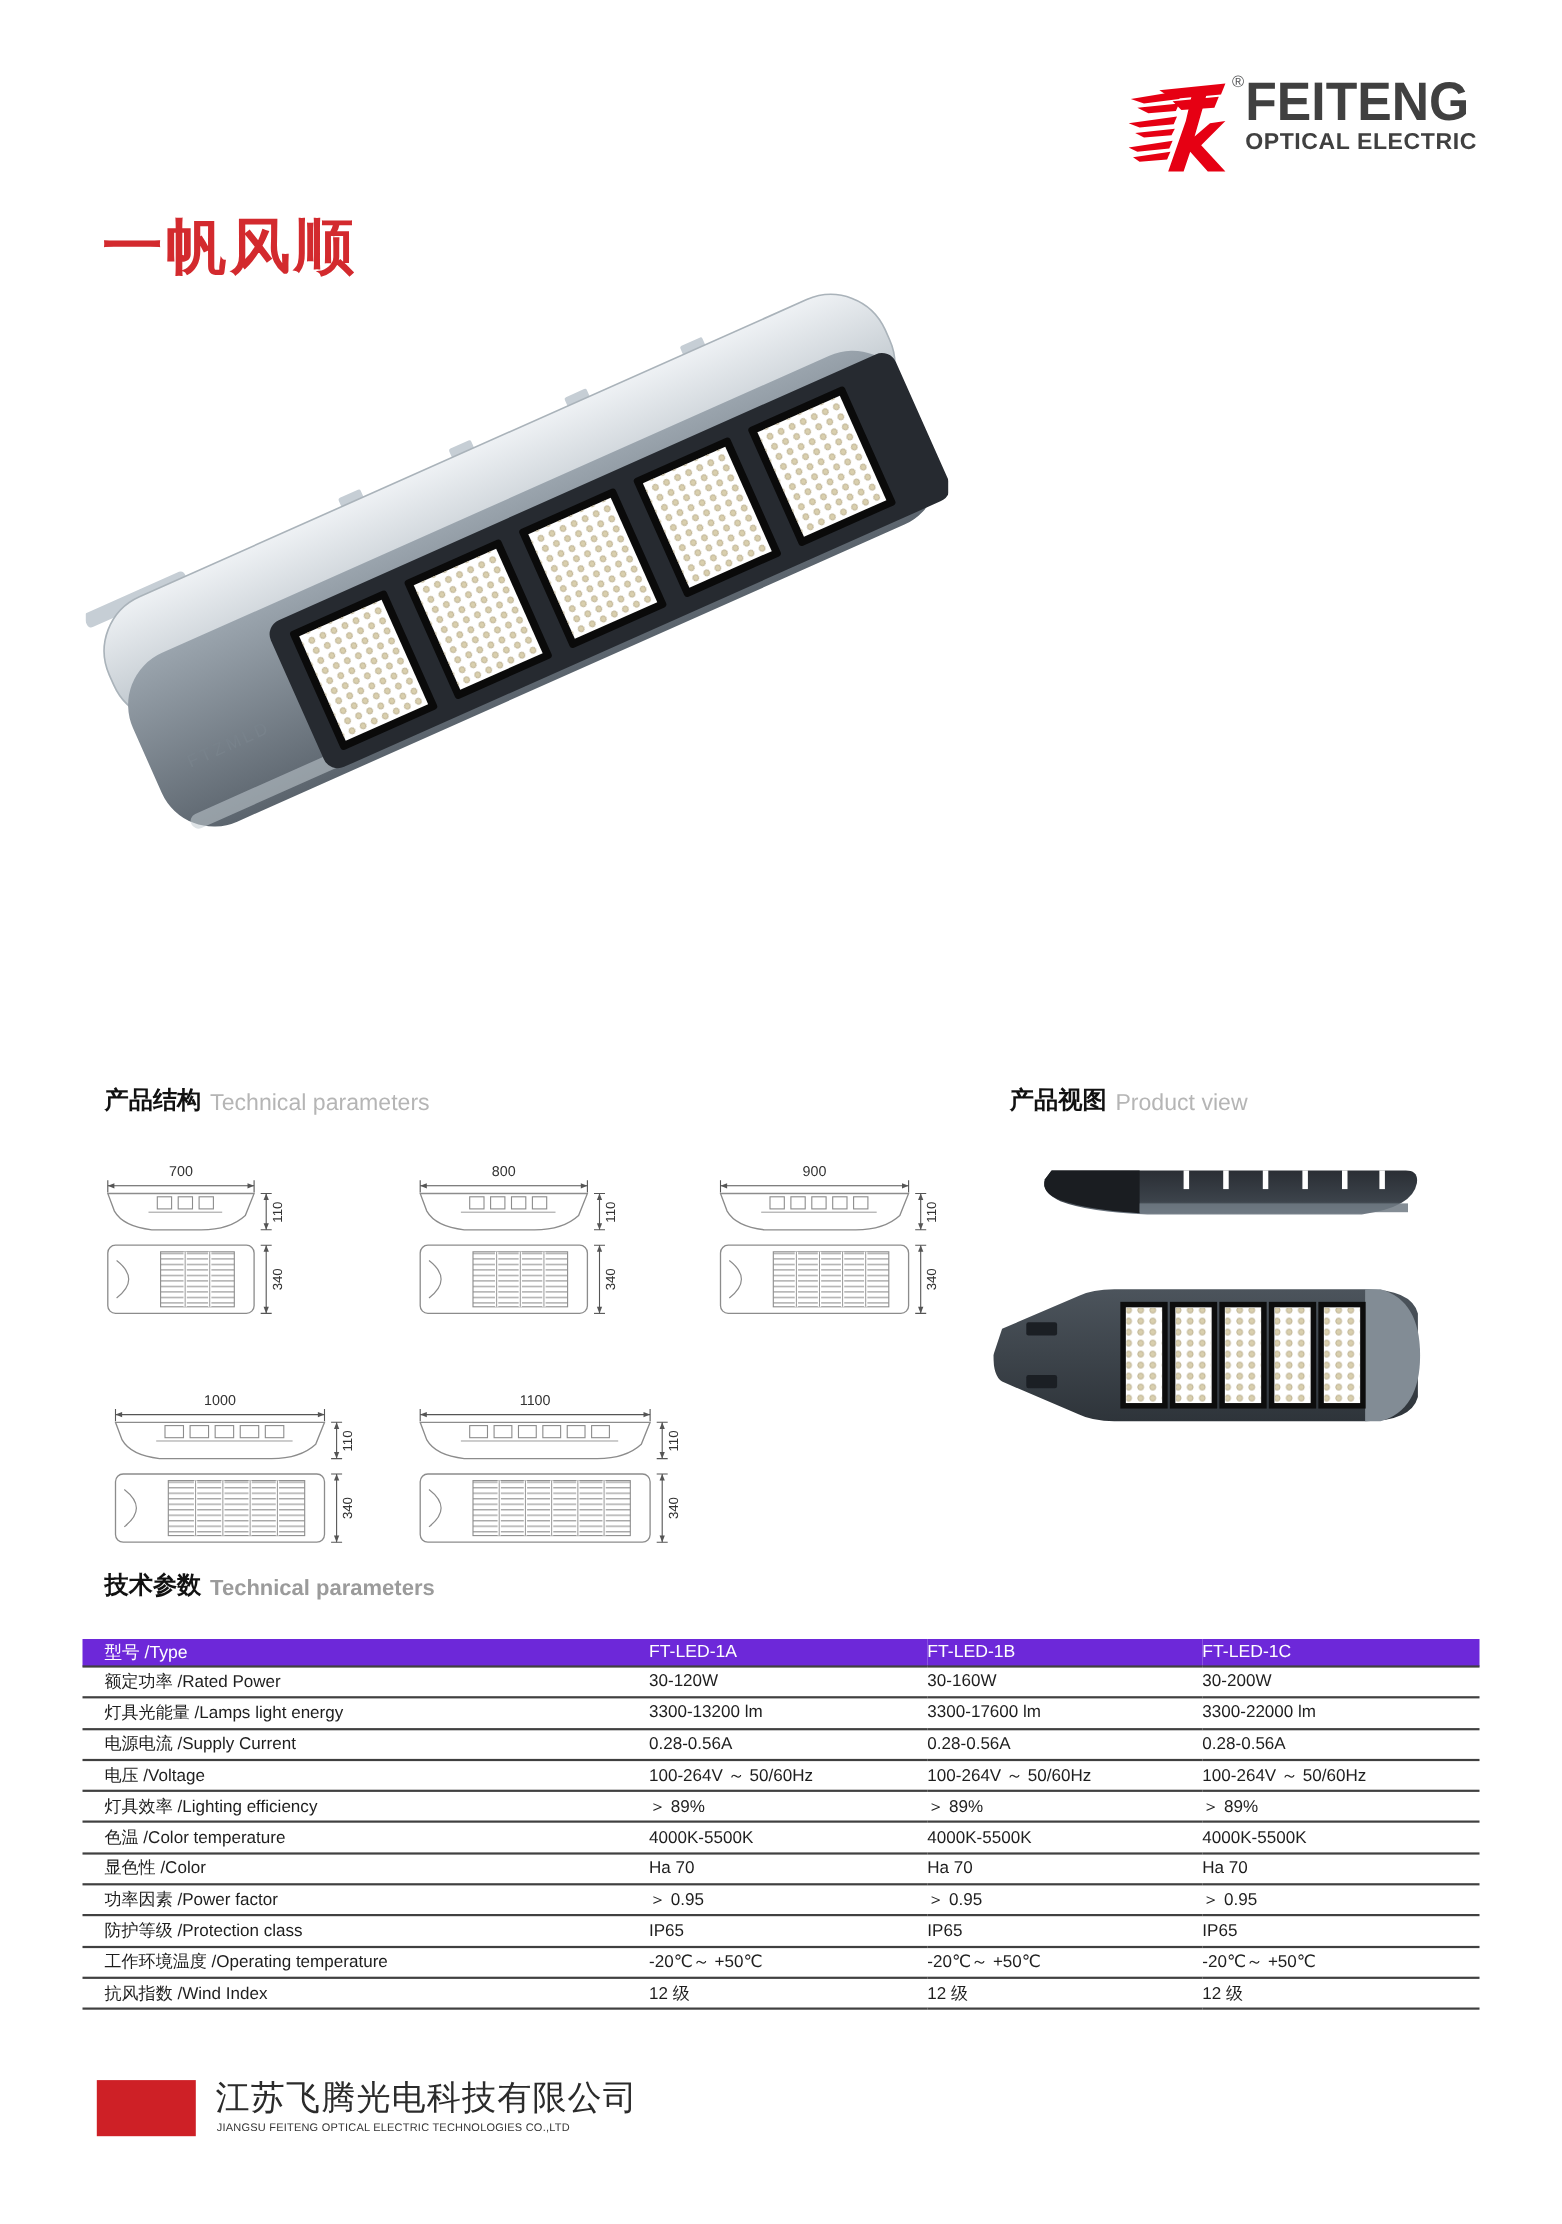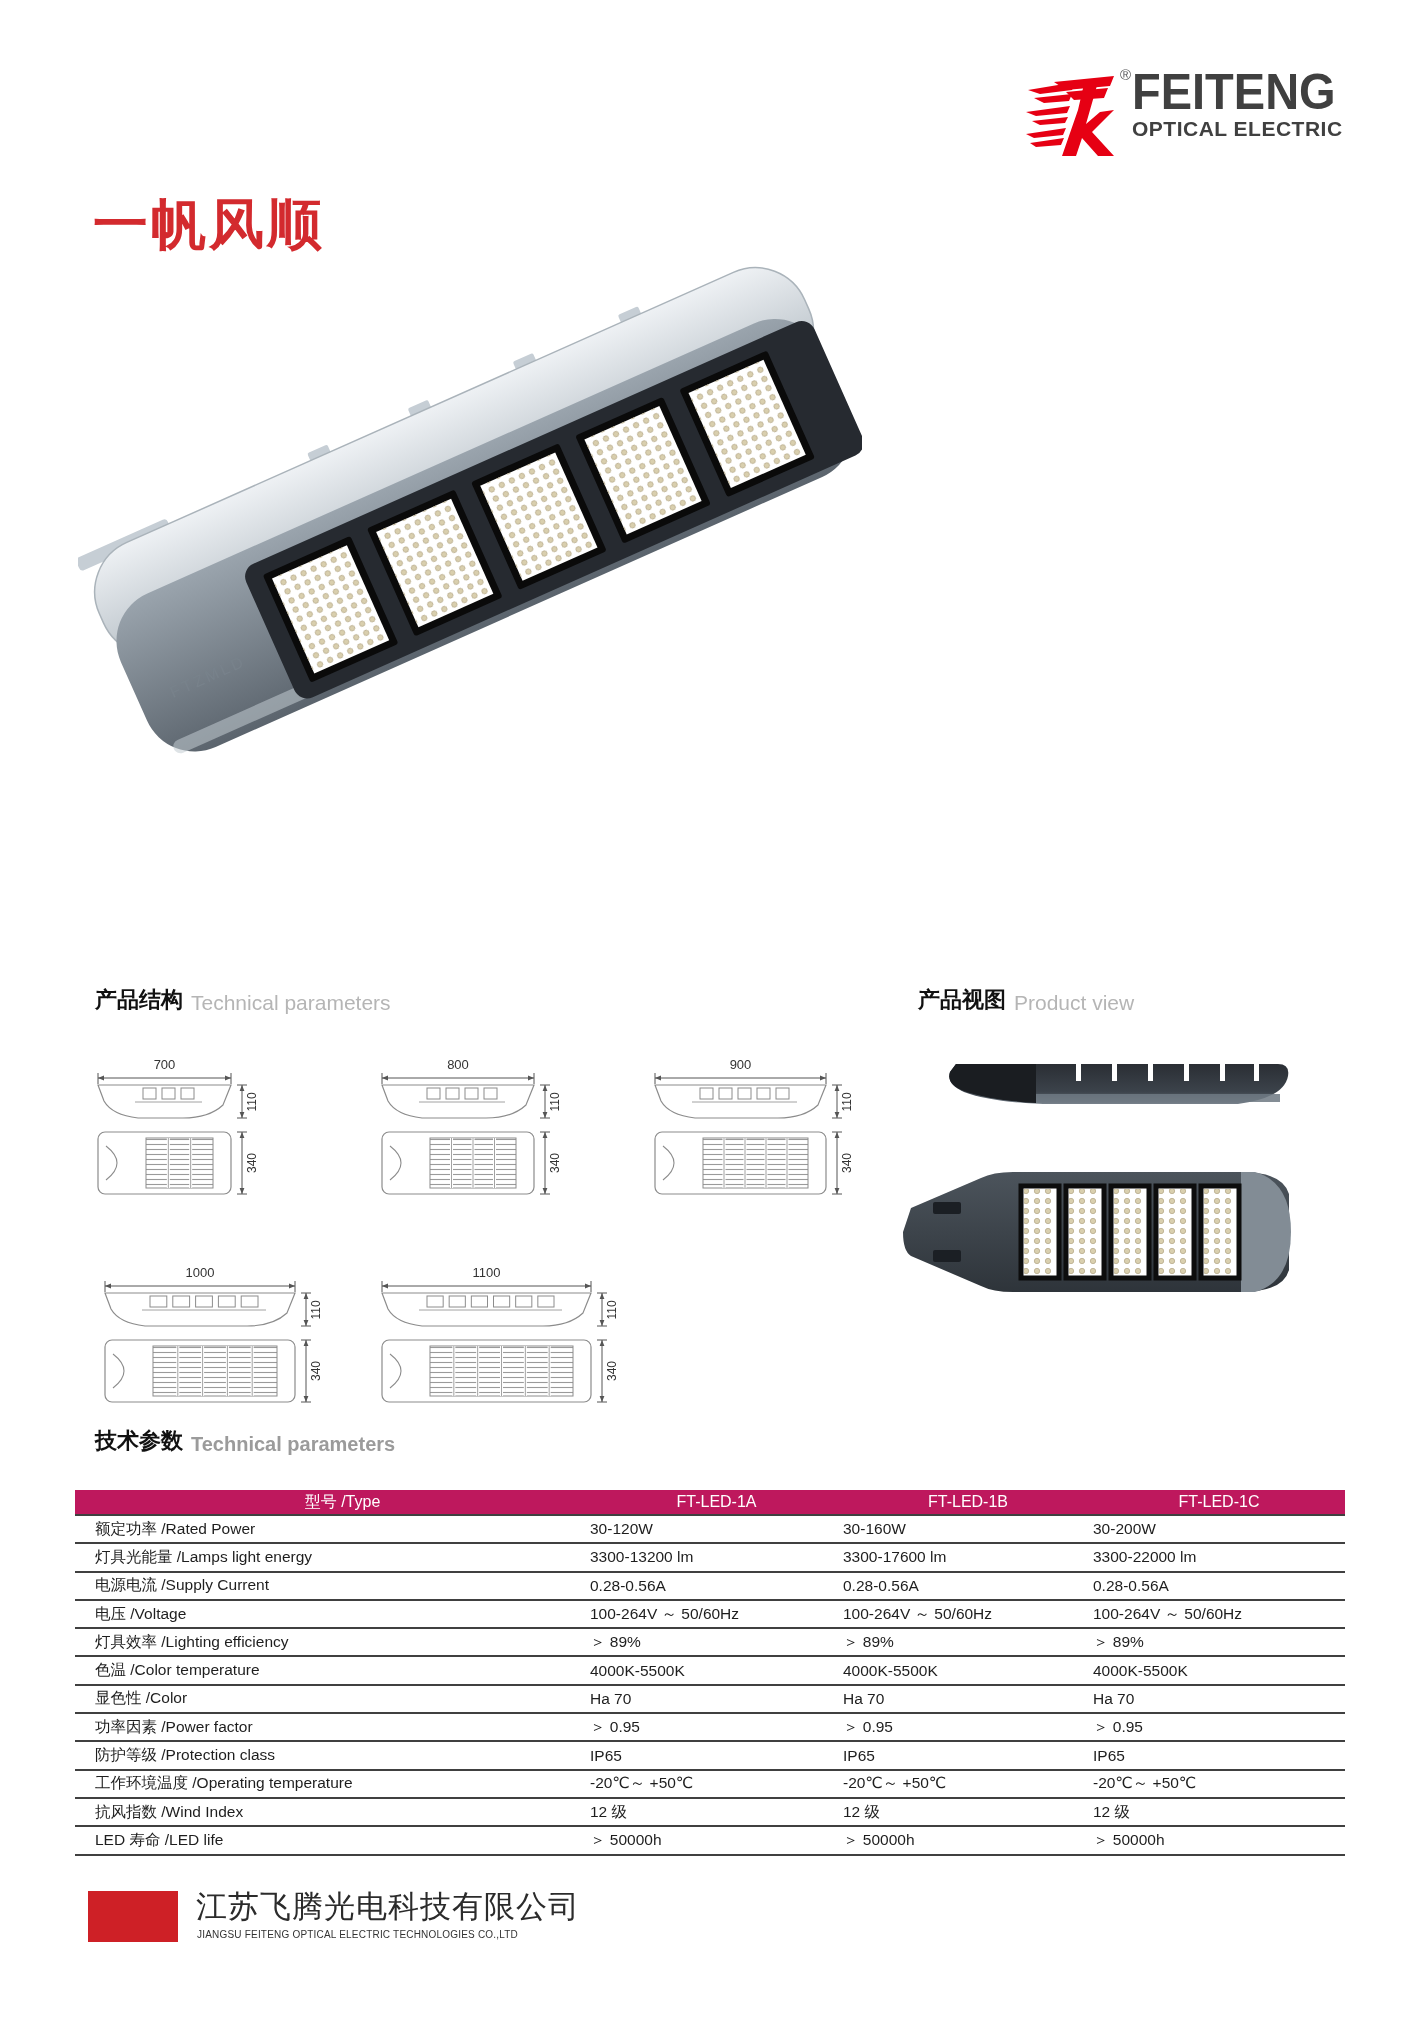--- a/index.html
+++ b/index.html
@@ -18,21 +18,21 @@
   .page-title{left:93px;top:188px;font-size:55px;font-weight:800;color:#d32a2e;letter-spacing:3px;}
 
   
   .sec{display:flex;align-items:flex-end;gap:8px;}
   .sec-zh{font-size:22px;font-weight:800;color:#111;}
   .sec-en{font-size:21px;color:#b5b5b5;}
   .sec-en-bold{font-size:20px;color:#9b9b9b;font-weight:700;letter-spacing:0px;}
 
   
   table.spec{border-collapse:collapse;table-layout:fixed;width:1270px;}
-  table.spec th{background:#be185d;color:#fff;font-weight:400;font-size:16px;text-align:center;
+  table.spec th{background:#6d28d9;color:#fff;font-weight:400;font-size:16px;text-align:left;
                 height:24px;padding:0;}
   table.spec th:first-child, table.spec td:first-child{padding-left:20px;}
   table.spec td{font-size:15.5px;color:#1e1e1e;height:26.3px;padding:0;
                 border-bottom:2px solid #404040;}
   table.spec thead th{border-bottom:2px solid #404040;}
 
   
   .footer-red{left:88px;top:1891px;width:90px;height:51px;background:#ce2026;}
   .footer-zh{left:196px;top:1886px;font-size:31px;color:#2b2b2b;letter-spacing:1px;}
   .footer-en{left:197px;top:1929px;font-size:10px;font-weight:400;color:#333;letter-spacing:0.2px;}
@@ -455,26 +455,20 @@
           <td>-20℃～ +50℃</td>
           <td>-20℃～ +50℃</td>
           <td>-20℃～ +50℃</td>
         </tr>
         <tr>
           <td>抗风指数 /Wind Index</td>
           <td>12 级</td>
           <td>12 级</td>
           <td>12 级</td>
         </tr>
-        <tr>
-          <td>LED 寿命 /LED life</td>
-          <td>＞ 50000h</td>
-          <td>＞ 50000h</td>
-          <td>＞ 50000h</td>
-        </tr>
       </tbody>
   </table>
 
   <div class="abs footer-red"></div>
   <div class="abs footer-zh">江苏飞腾光电科技有限公司</div>
   <div class="abs footer-en">JIANGSU FEITENG OPTICAL ELECTRIC TECHNOLOGIES CO.,LTD</div>
 
 </div>
 
 </body></html>

